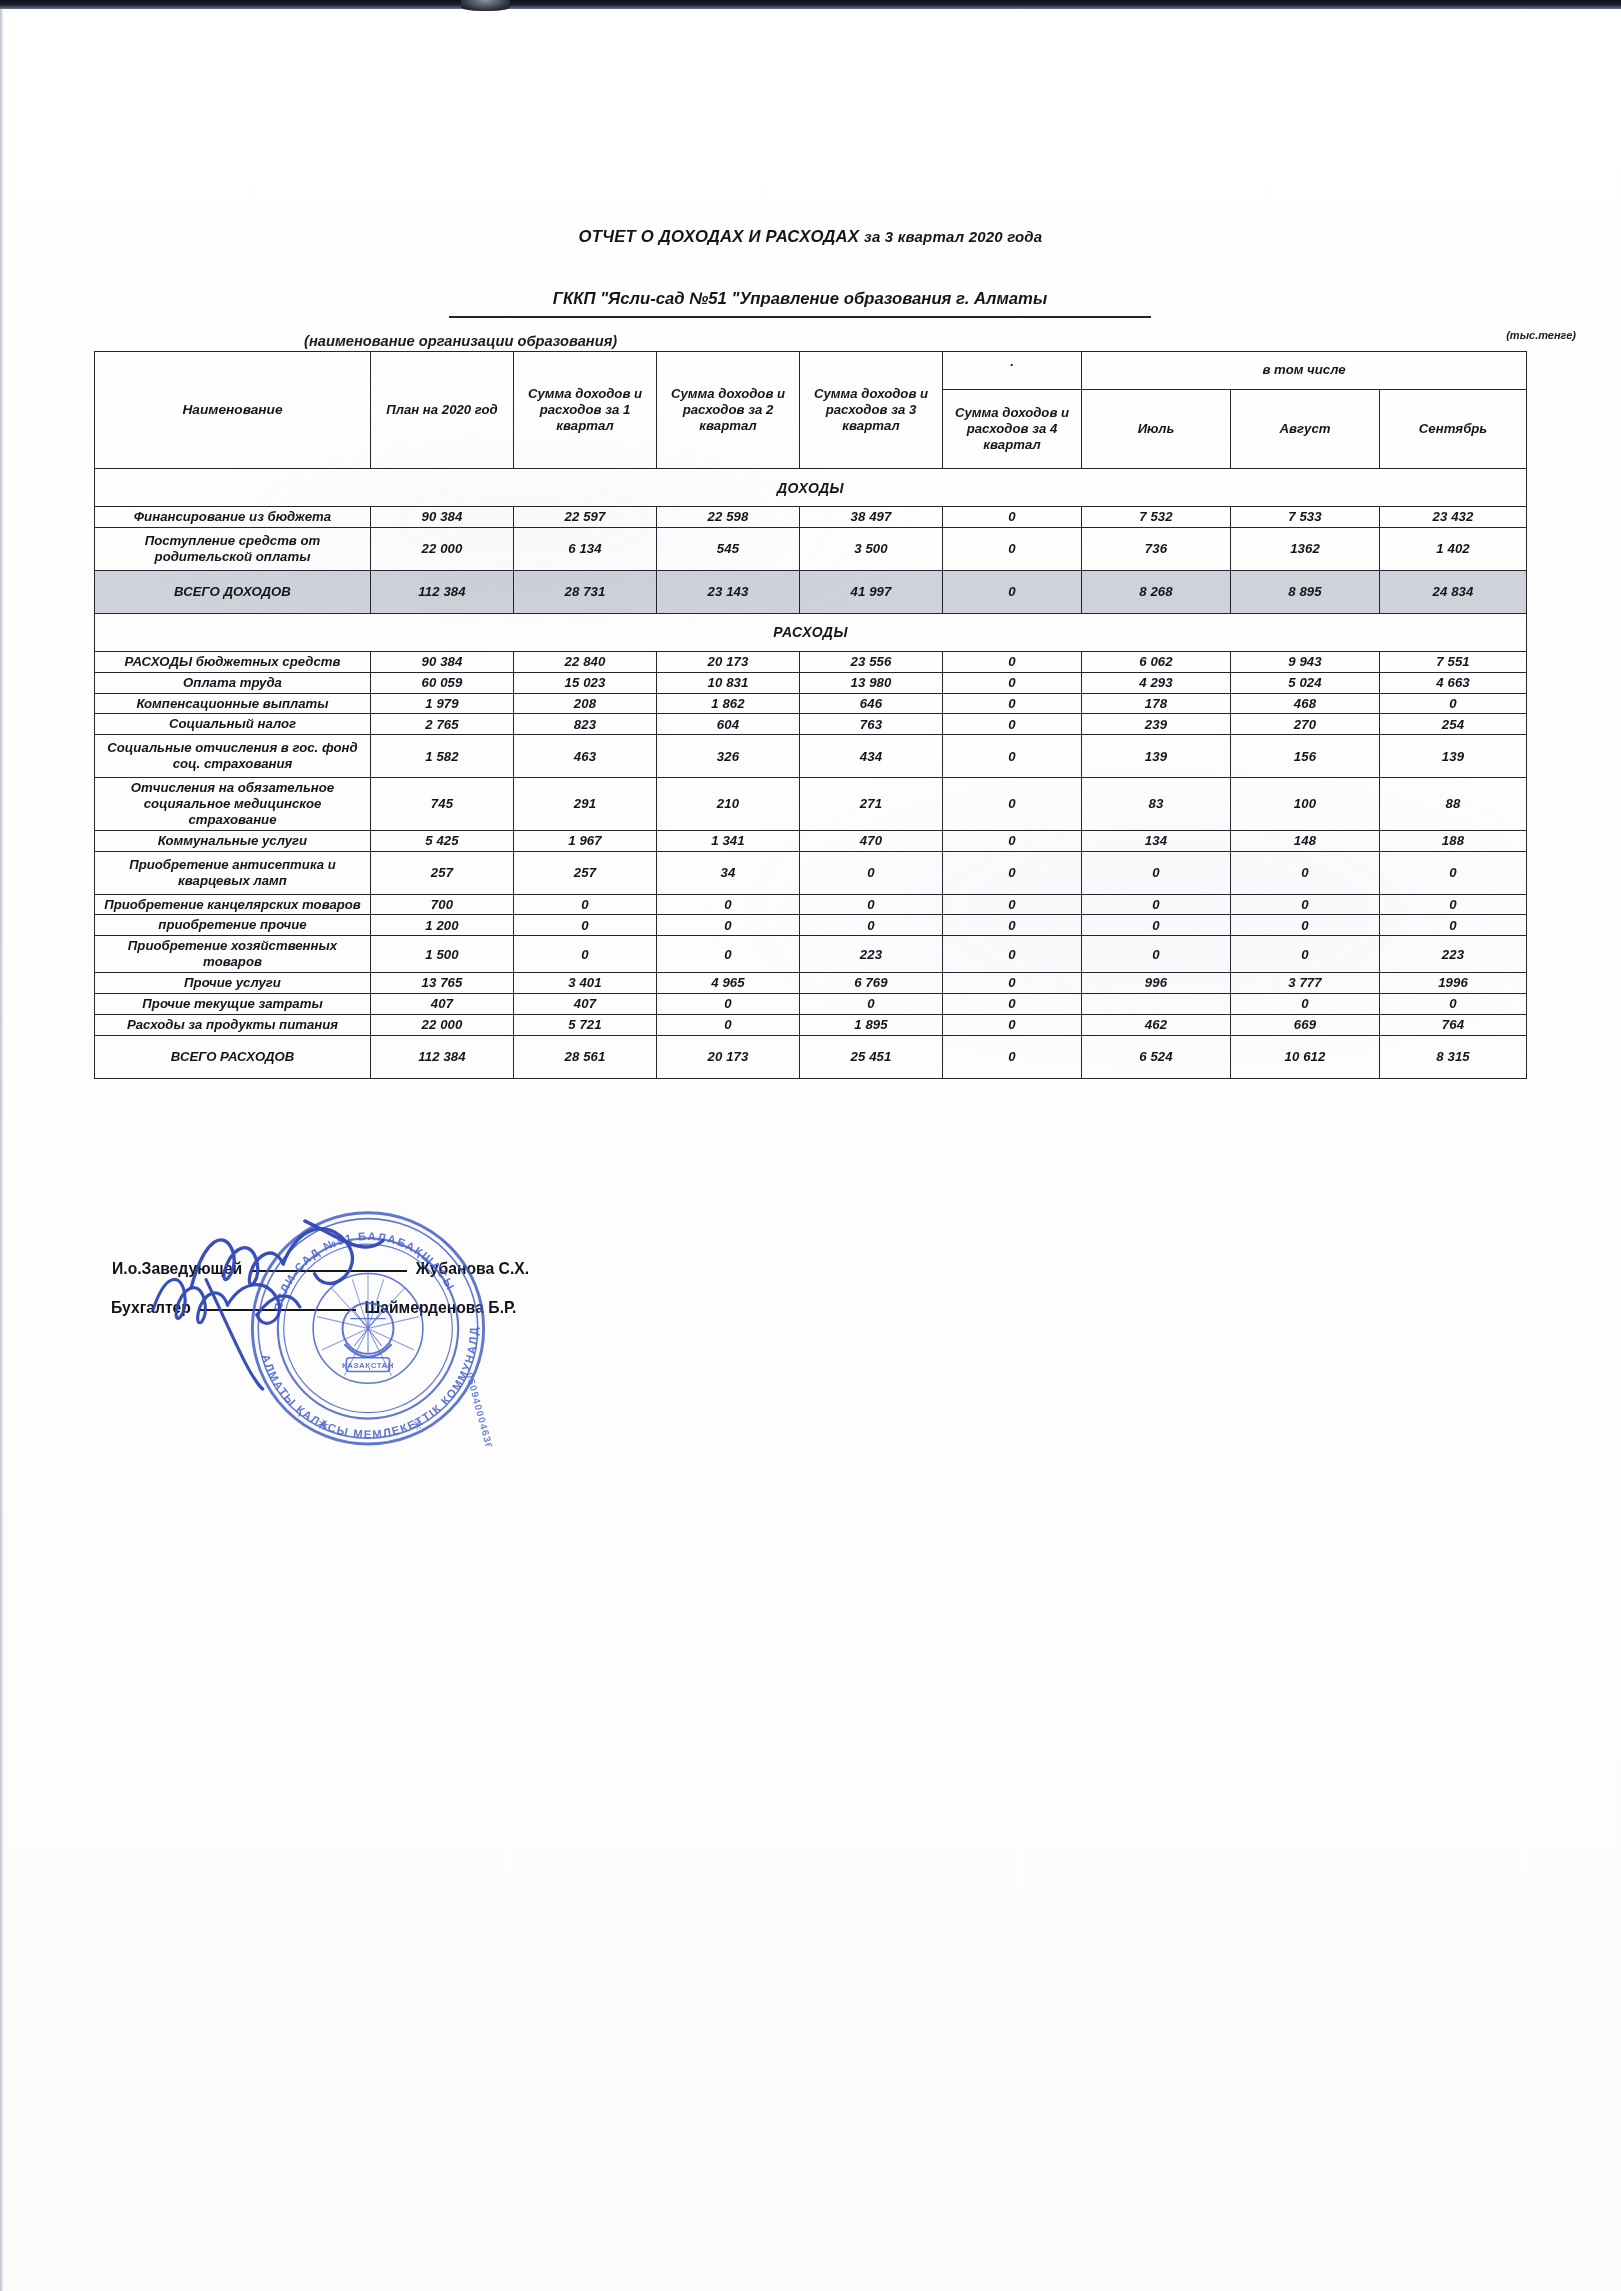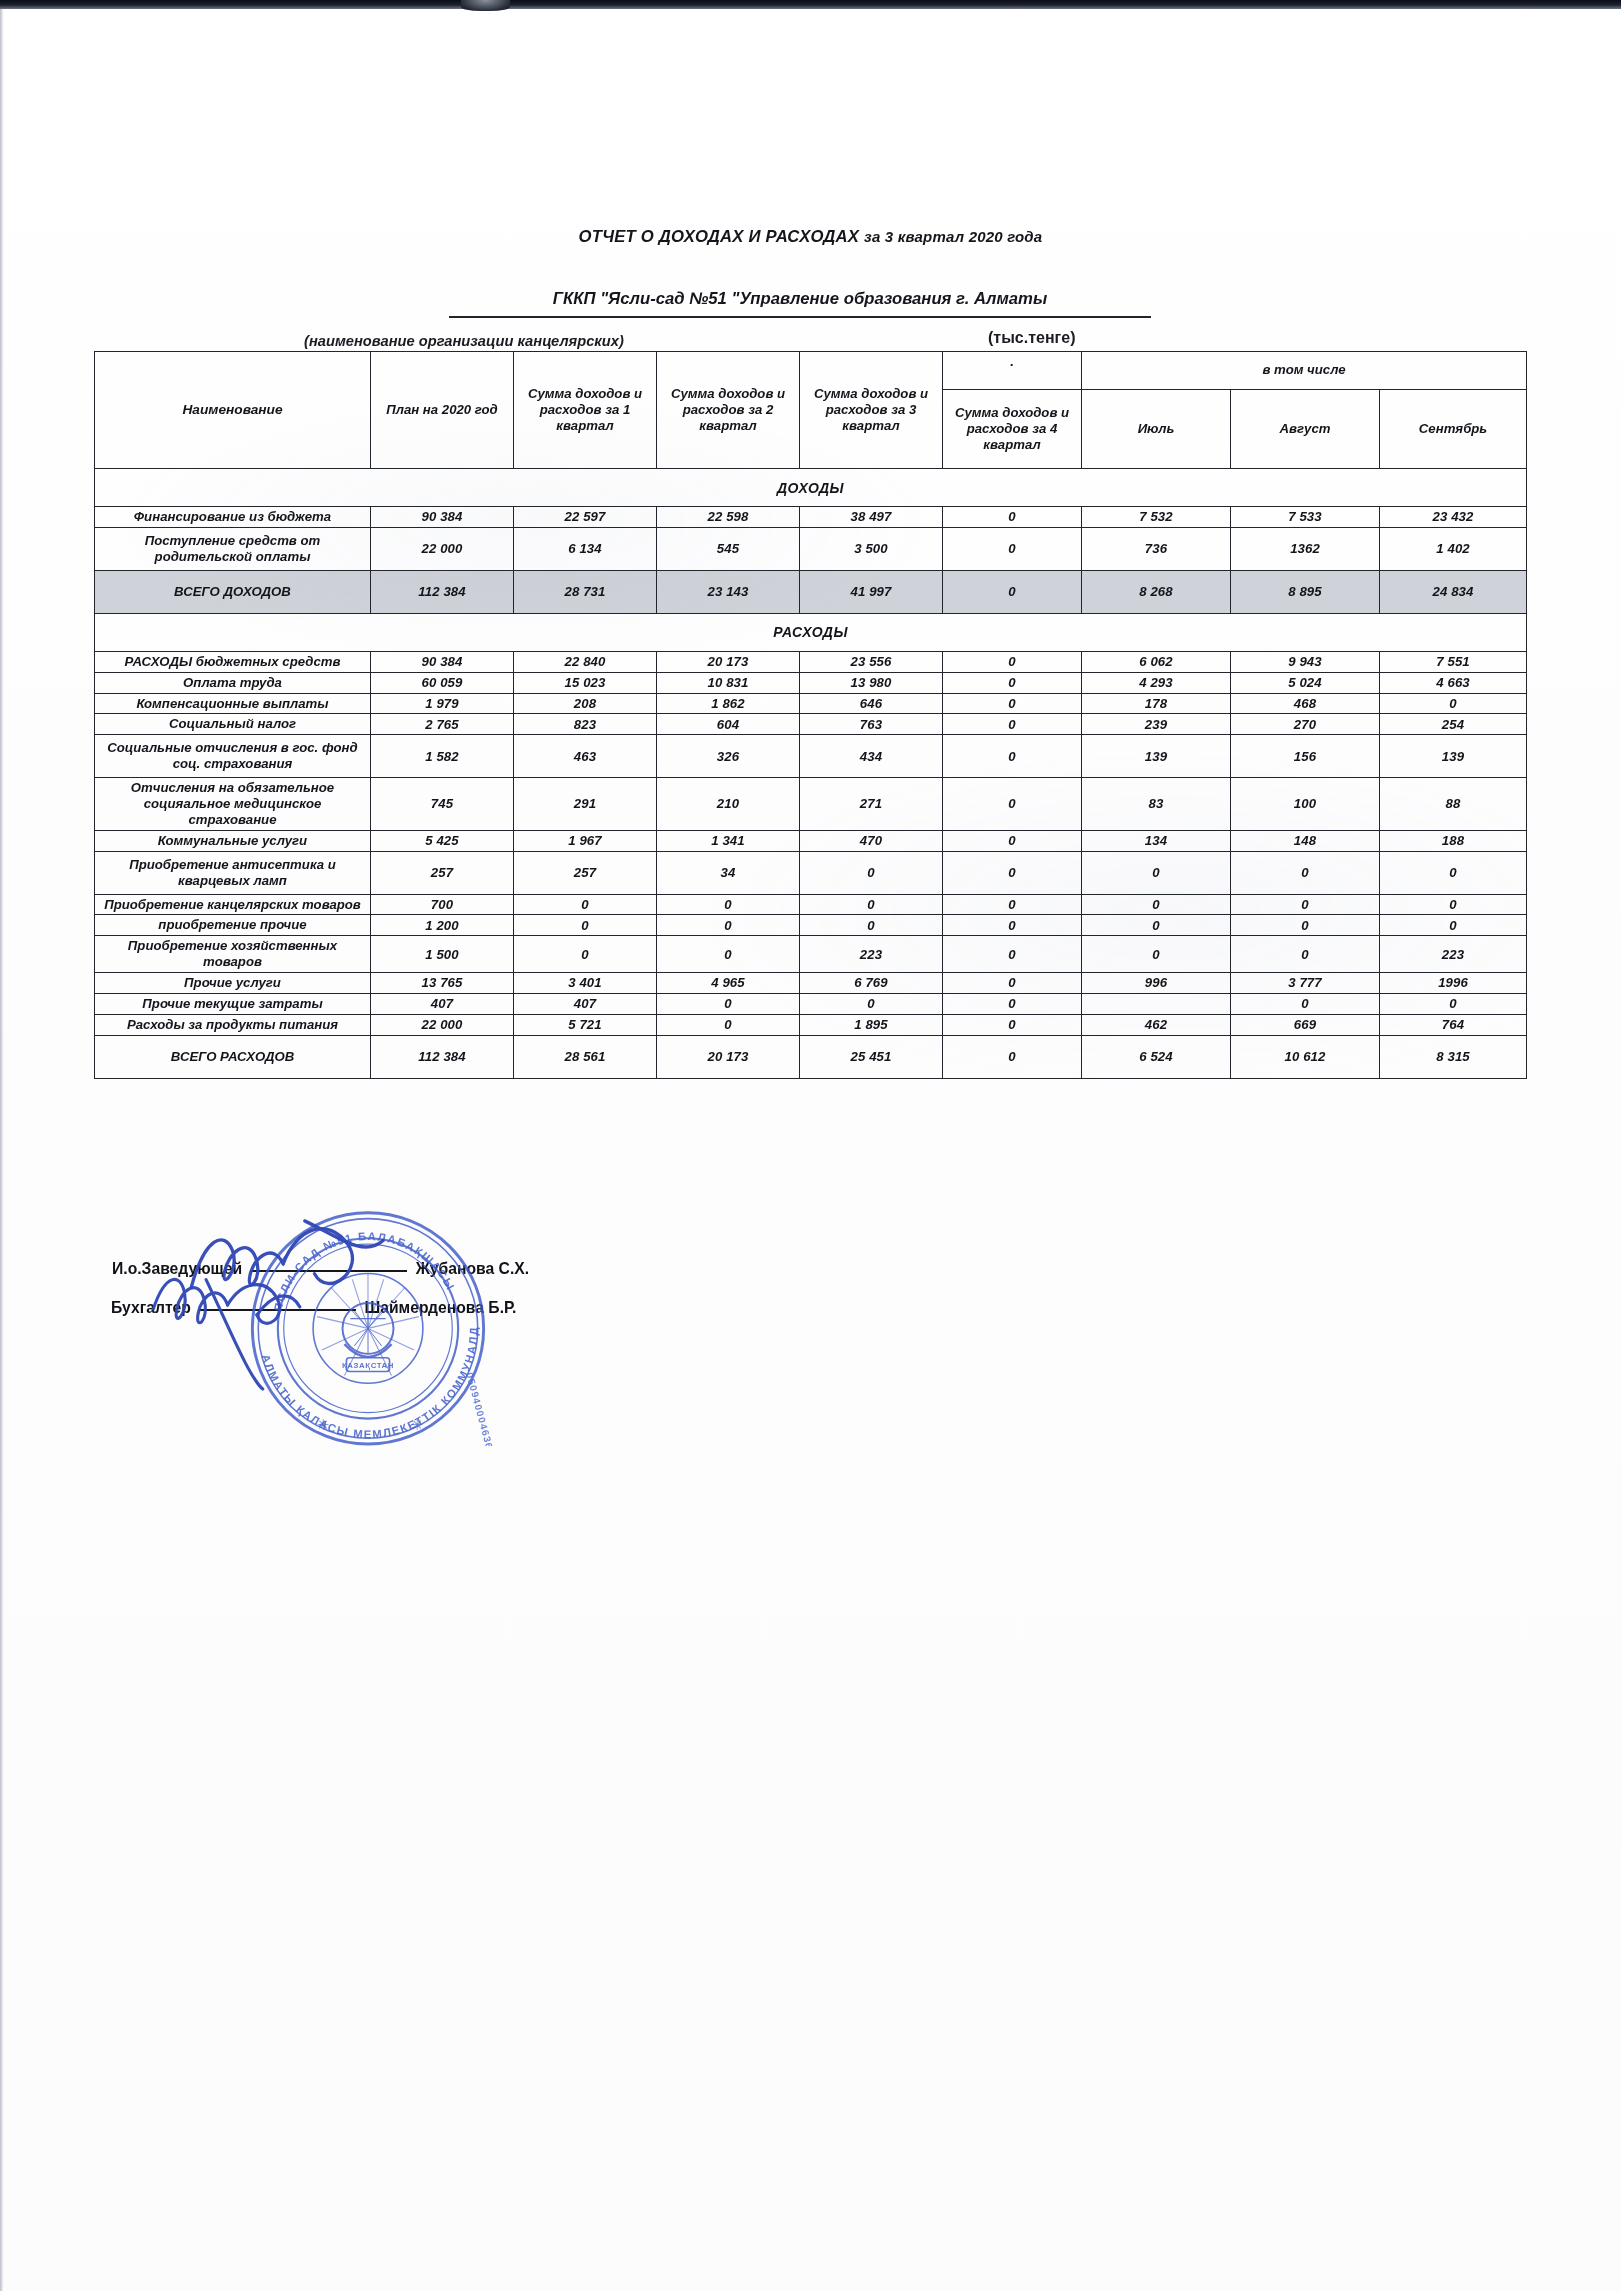--- a/index.html
+++ b/index.html
@@ -44,22 +44,22 @@
   }
   .org-rule{
     position:absolute;top:316px;left:449px;width:702px;height:2px;
     background:#22242c;
   }
   .org-caption{
     position:absolute;top:333px;left:304px;
     font-style:italic;font-weight:bold;font-size:14.7px;color:#1a1c23;
   }
   .unit-note{
-    position:absolute;top:329px;left:988px;width:588px;text-align:left;
-    font-weight:bold;font-size:16px;color:#1a1c23;
+    position:absolute;top:329px;left:988px;width:588px;text-align:right;
+    font-style:italic;font-weight:bold;font-size:11px;color:#1a1c23;
   }
 
   
   #report-table{
     position:absolute;top:351px;left:94px;
     width:1433px;
     border-collapse:collapse;
     table-layout:fixed;
     font-size:13.2px;color:#14151b;
   }
@@ -120,21 +120,21 @@
   <div id="scan-top-nick"></div>
   <div id="scan-left-edge"></div>
 
   <div class="doc-title">
     <span>ОТЧЕТ О ДОХОДАХ И РАСХОДАХ</span>
     <span class="t-sub">за 3 квартал 2020 года</span>
   </div>
 
   <div class="org-line">ГККП "Ясли-сад №51 "Управление образования г. Алматы</div>
   <div class="org-rule"></div>
-  <div class="org-caption">(наименование организации канцелярских)</div>
+  <div class="org-caption">(наименование организации образования)</div>
   <div class="unit-note">(тыс.тенге)</div>
 
   <table id="report-table">
     <colgroup>
       <col style="width:276px">
       <col style="width:143px">
       <col style="width:143px">
       <col style="width:143px">
       <col style="width:143px">
       <col style="width:139px">

